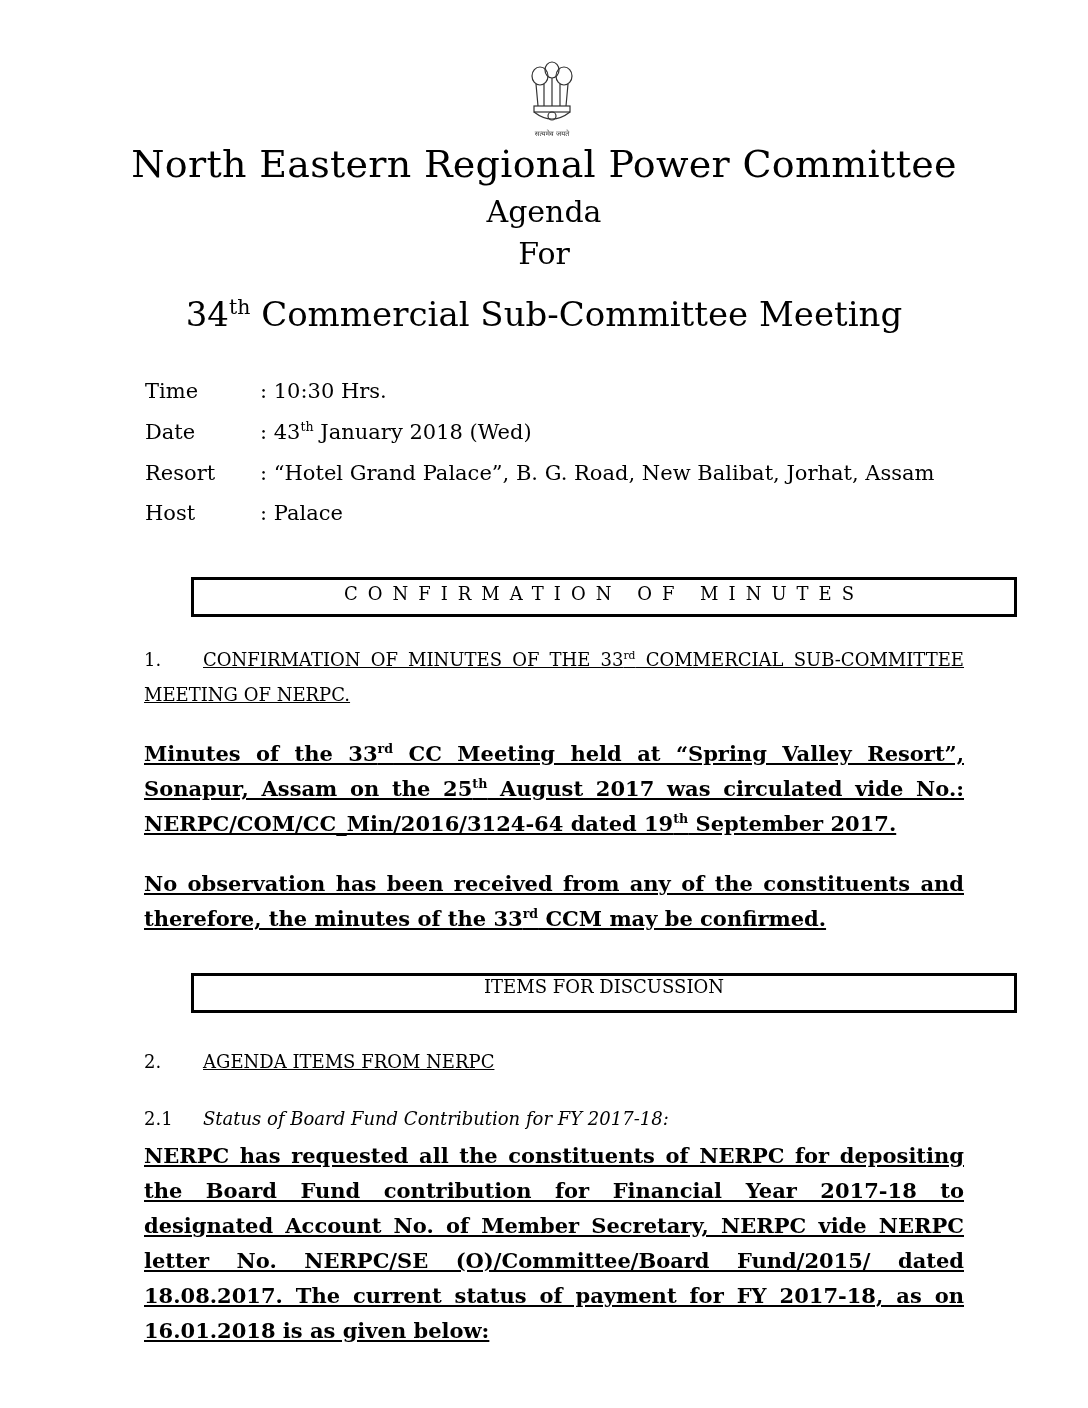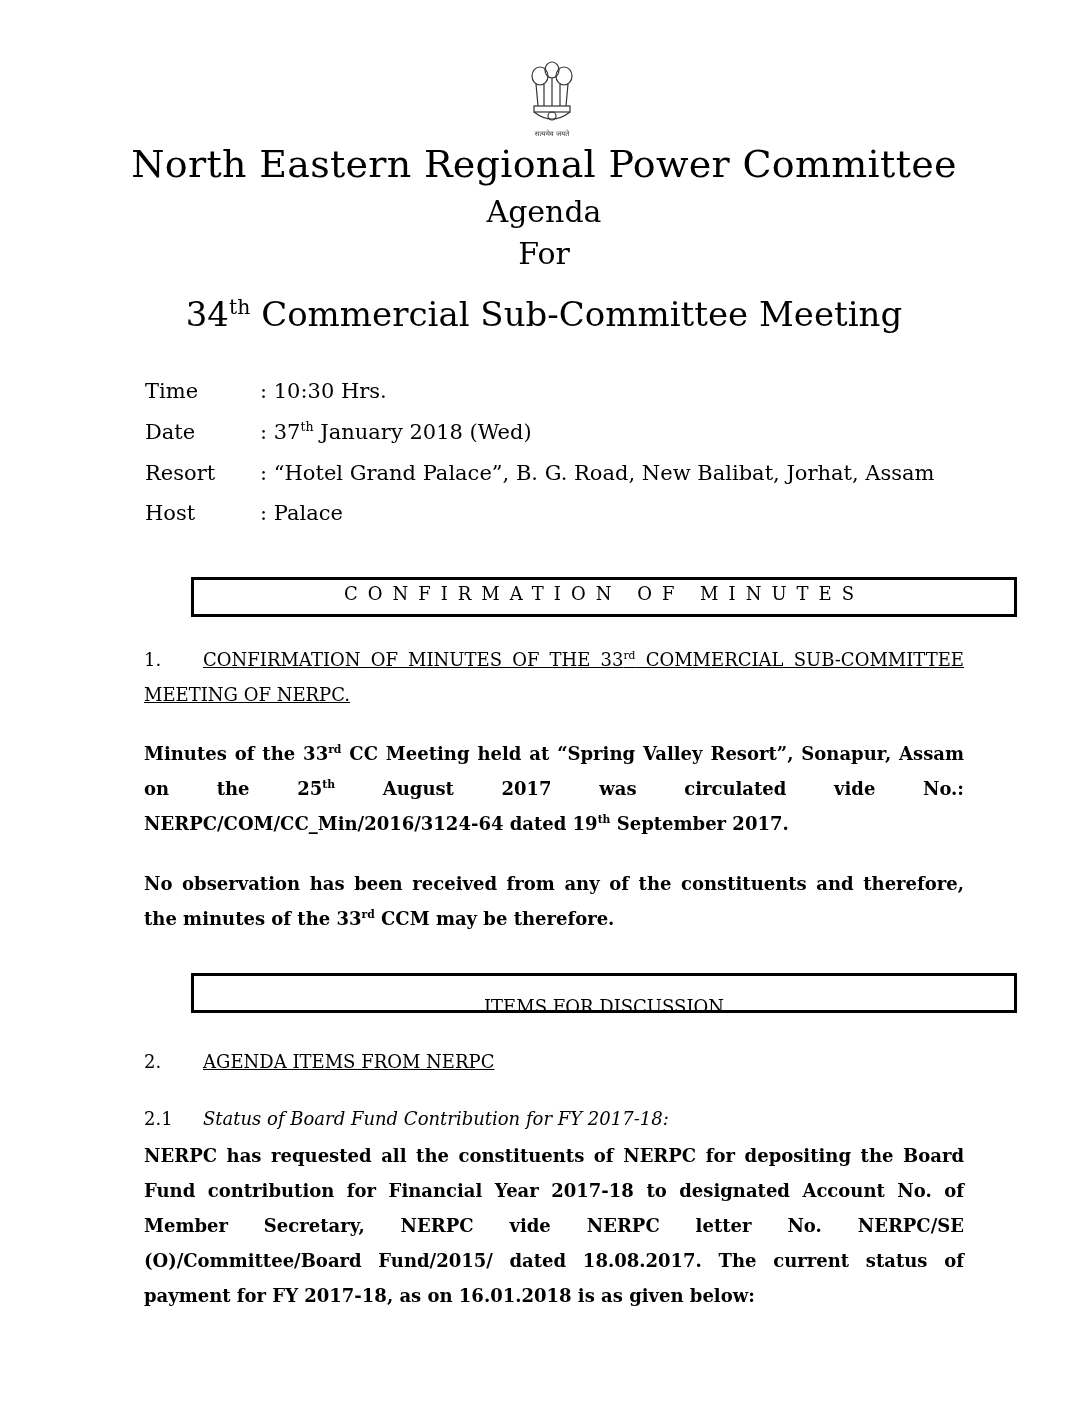--- a/index.html
+++ b/index.html
@@ -12,23 +12,23 @@
   .t2 { top:190px; font-size:30px; }
   .t3 { top:232px; font-size:30px; }
   .t4 { top:282px; font-size:34px;margin-top:8px; }
   .t2, .t3 { left:0; }
   .meta-row { position:absolute; left:145px; font-size:21px; height:24px; white-space:nowrap; }
   .meta-row .lbl { display:inline-block; width:115px; }
   sup { font-size:0.6em; vertical-align:super; line-height:0; }
   .boxhead { position:absolute; left:144px; width:826px; border:3px solid #000;
              text-align:center; font-size:18px; box-sizing:border-box;margin-left:47px; }
   .box1 { top:573px; height:40px; letter-spacing:10px; padding-top:3px; }
-  .box2 { top:969px; height:40px; padding-top:20px; }
+  .box2 { top:969px; height:40px; padding-top:0; }
   .para { position:absolute; left:144px; width:820px; font-size:18px; line-height:35px; text-align:justify; }
-  .bold { font-weight:bold; font-family:"DejaVu Serif",serif; font-size:18px; }
+  .bold { font-weight:bold; font-family:"DejaVu Serif",serif; font-size:21px;text-decoration:underline; }
   .ul { text-decoration:underline; }
   .num { display:inline-block; width:59px; text-decoration:none; }
   .ital { font-style:italic; }
 </style>
 </head>
 <body>
 
 <div class="page">
 
   <div class="emblem">
@@ -48,41 +48,41 @@
 
   <div class="title t1">North Eastern Regional Power Committee</div>
   <div class="title t2">Agenda</div>
   <div class="title t3">For</div>
   <div class="title t4"><span>34</span><sup>th</sup><span> Commercial Sub-Committee Meeting</span></div>
 
   <div class="meta-row" style="top:375px">
     <span class="lbl">Time</span><span>: 10:30 Hrs.</span>
   </div>
   <div class="meta-row" style="top:416px">
-    <span class="lbl">Date</span><span>: 37</span><sup>th</sup><span> January 2018 (Wed)</span>
+    <span class="lbl">Date</span><span>: 43</span><sup>th</sup><span> January 2018 (Wed)</span>
   </div>
   <div class="meta-row" style="top:457px">
     <span class="lbl">Resort</span><span>: “Hotel Grand Palace”, B. G. Road, New Balibat, Jorhat, Assam</span>
   </div>
   <div class="meta-row" style="top:497px">
     <span class="lbl">Host</span><span>: Palace</span>
   </div>
 
   <div class="boxhead box1">CONFIRMATION OF MINUTES</div>
 
   <div class="para" style="top:638px">
     <span class="num">1.</span><span class="ul"><span>CONFIRMATION OF MINUTES OF THE 33</span><sup>rd</sup><span> COMMERCIAL SUB-COMMITTEE MEETING OF NERPC.</span></span>
   </div>
 
   <div class="para bold" style="top:732px">
     <span>Minutes of the 33</span><sup>rd</sup><span> CC Meeting held at “Spring Valley Resort”, Sonapur, Assam on the 25</span><sup>th</sup><span> August 2017 was circulated vide No.: NERPC/COM/CC_Min/2016/3124-64 dated 19</span><sup>th</sup><span> September 2017.</span>
   </div>
 
   <div class="para bold" style="top:862px">
-    <span>No observation has been received from any of the constituents and therefore, the minutes of the 33</span><sup>rd</sup><span> CCM may be therefore.</span>
+    <span>No observation has been received from any of the constituents and therefore, the minutes of the 33</span><sup>rd</sup><span> CCM may be confirmed.</span>
   </div>
 
   <div class="boxhead box2">ITEMS FOR DISCUSSION</div>
 
   <div class="para" style="top:1040px">
     <span class="num">2.</span><span class="ul">AGENDA ITEMS FROM NERPC</span>
   </div>
 
   <div class="para" style="top:1097px">
     <span class="num">2.1</span><span class="ital">Status of Board Fund Contribution for FY 2017-18:</span>

